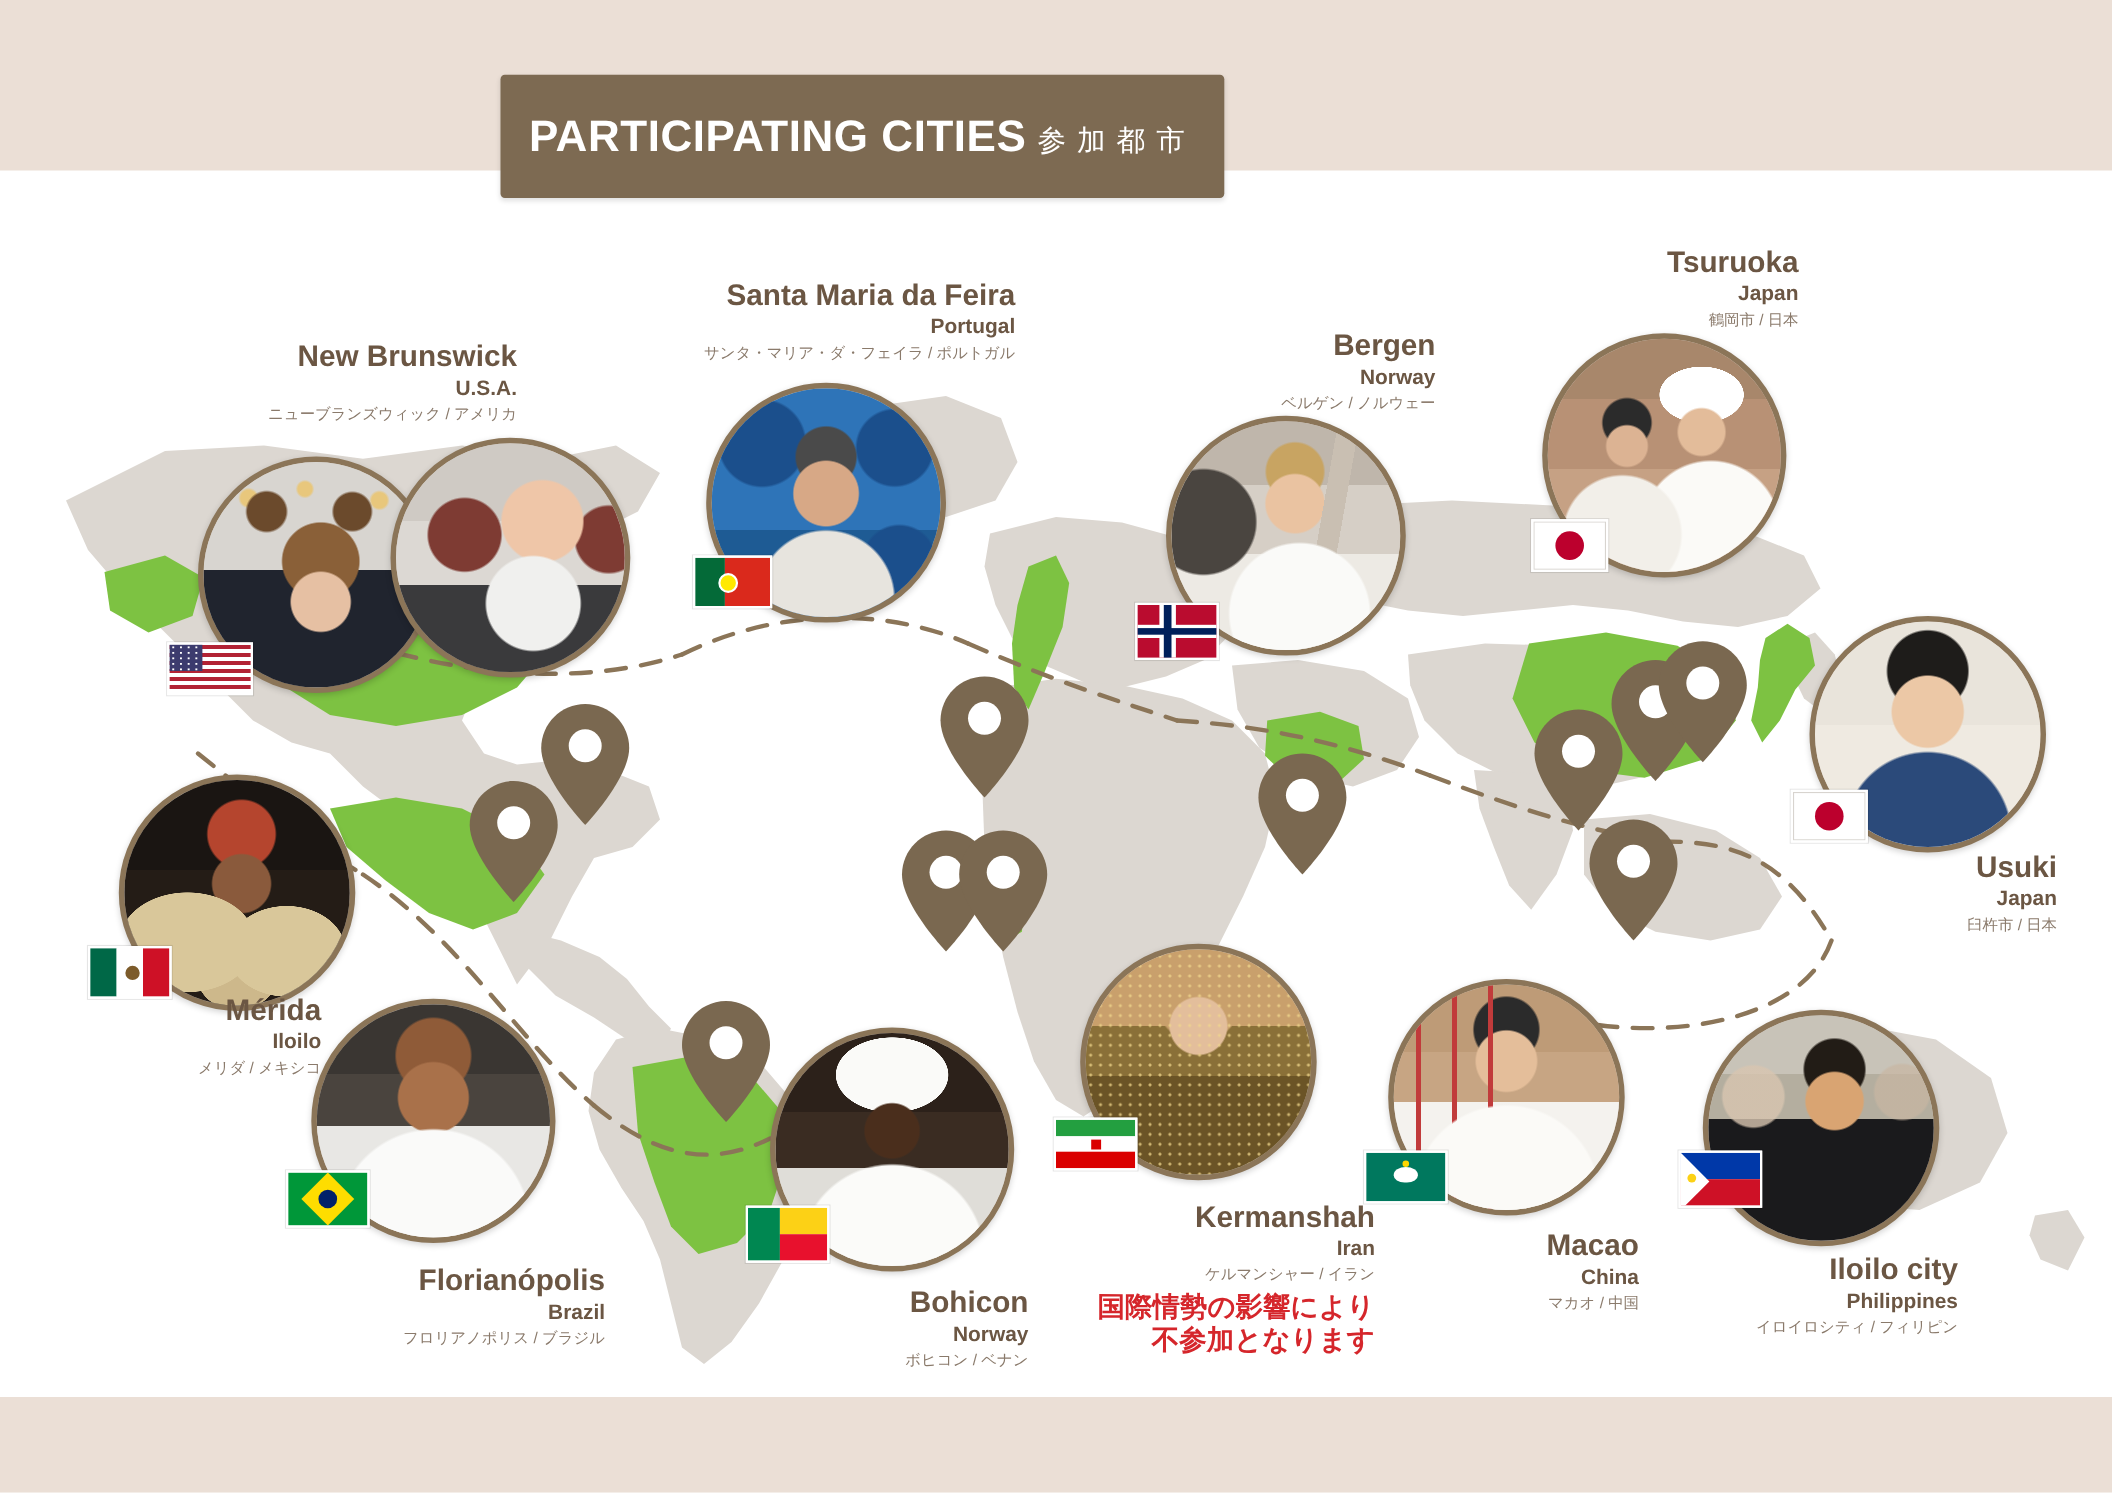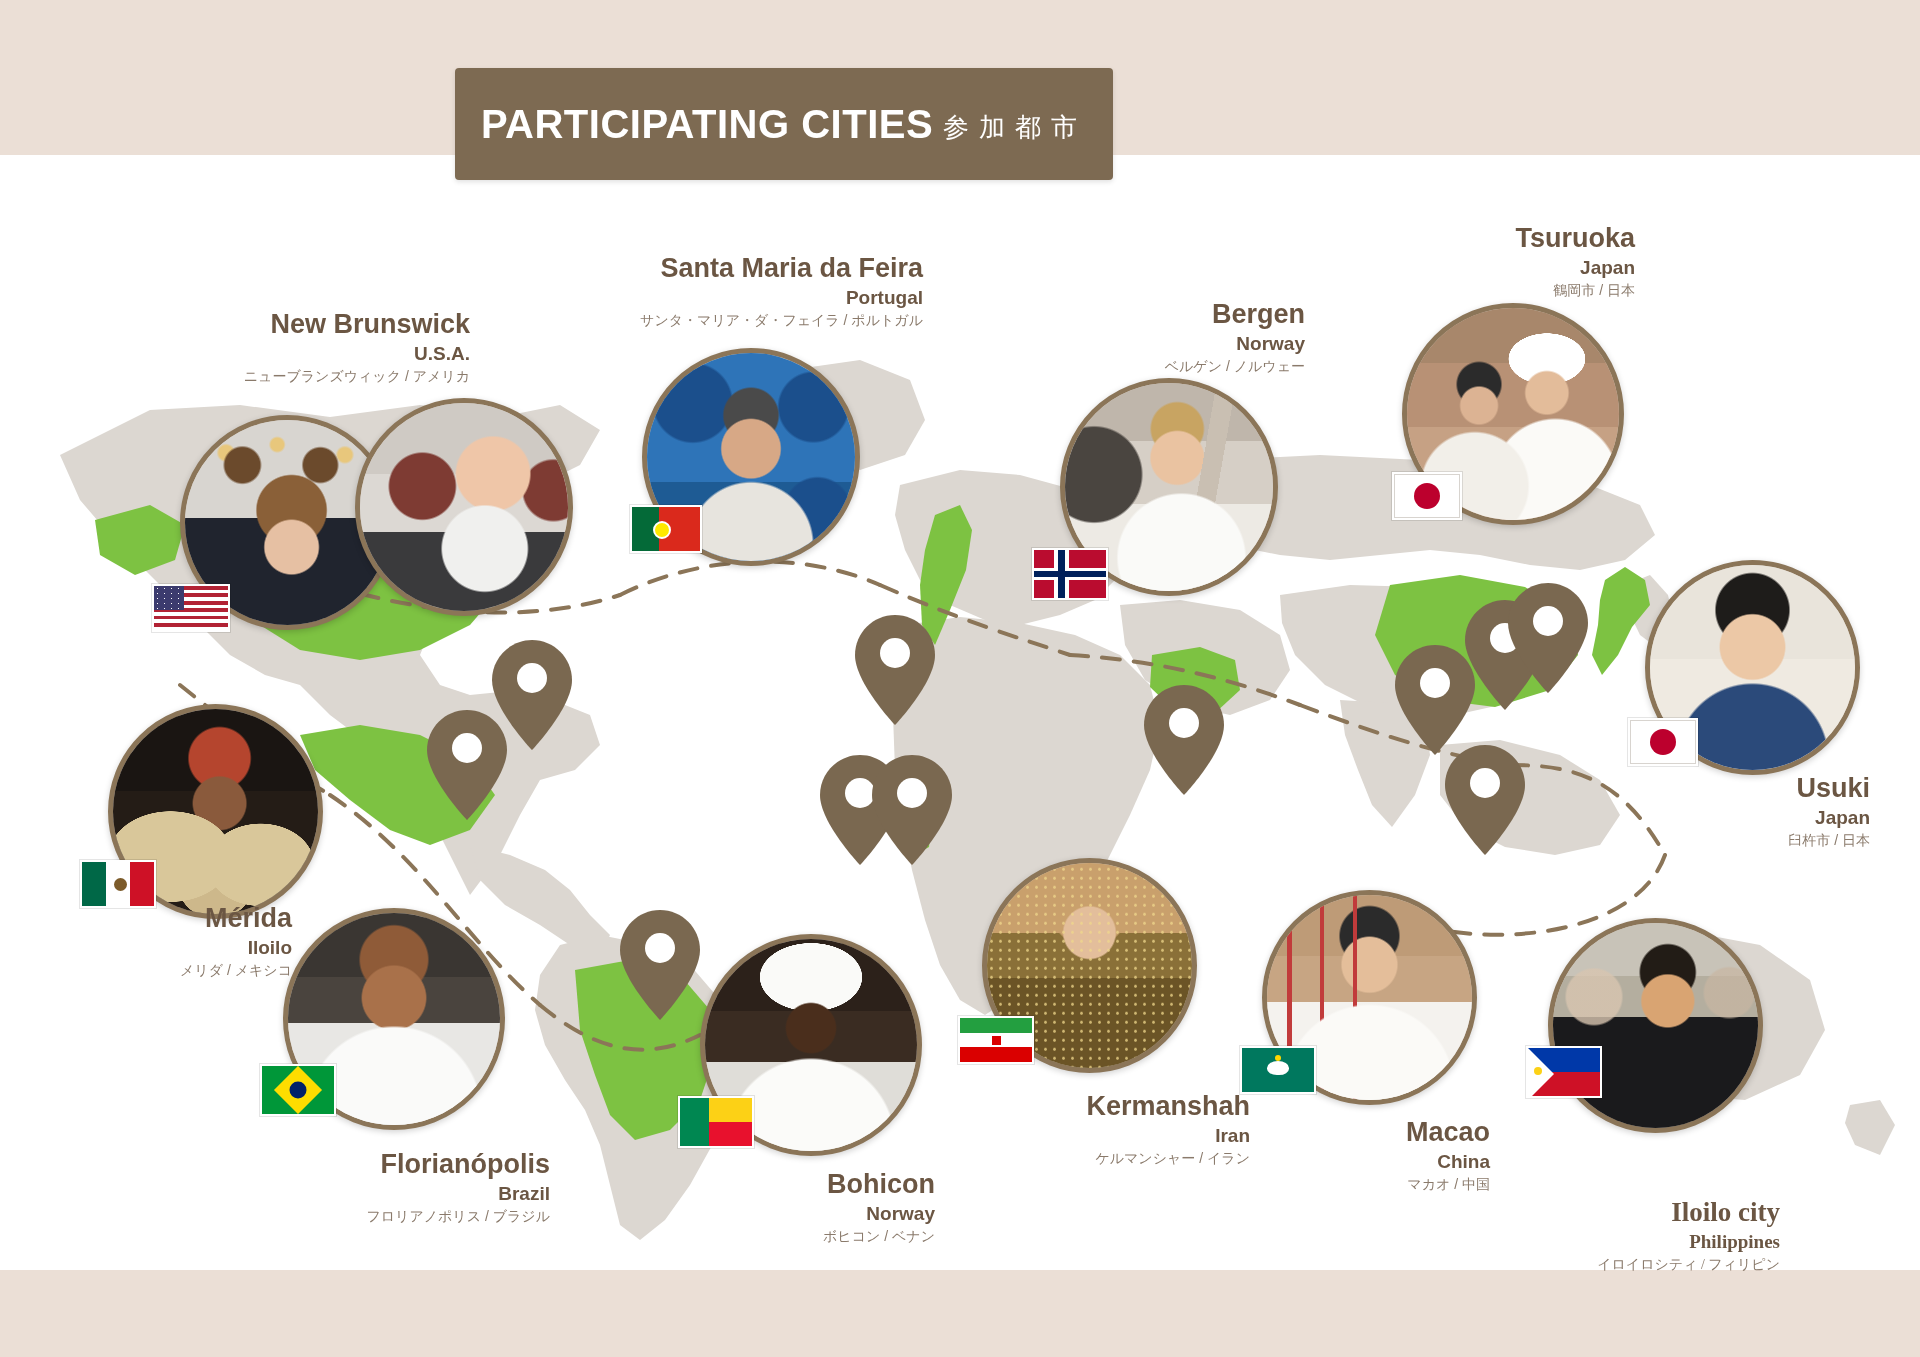--- a/index.html
+++ b/index.html
@@ -417,20 +417,24 @@
   <div class="fl" style="left:0; top:0; width:100%; height:33.3%; background:#239F40;"></div>
   <div class="fl" style="left:0; top:33.3%; width:100%; height:33.4%; background:#fff;"></div>
   <div class="fl" style="left:0; top:66.7%; width:100%; height:33.3%; background:#DA0000;"></div>
   <div class="fl" style="left:44%; top:40%; width:9px; height:9px; background:#DA0000;"></div>
 </div>
 <div class="city" style="left:930px; top:1070px; width:320px;margin-top:20px;">
   <div class="label">
     <div class="city-name">Kermanshah</div>
     <div class="country">Iran</div>
     <div class="ja">ケルマンシャー / イラン</div>
+    <div class="notice">
+      <div>国際情勢の影響により</div>
+      <div>不参加となります</div>
+    </div>
   </div>
 </div>
 
 <div class="photo" style="left:1262px; top:890px; width:215px; height:215px;">
   <div class="inner" style="background:
       radial-gradient(circle at 50% 34%, #E4BE9A 0 16%, rgba(228,190,154,0) 17%),
       radial-gradient(circle at 50% 20%, #2B2B2B 0 15%, rgba(43,43,43,0) 16%),
       linear-gradient(#BE9B77 0 30%, #C7A583 30% 52%, #F4F2EE 52% 100%)"></div>
   <div class="inner" style="background:
       radial-gradient(circle at 50% 95%, #FBFAF7 0 38%, transparent 39%),
@@ -461,19 +465,19 @@
       radial-gradient(circle at 20% 36%, rgba(216,197,176,.8) 0 13%, transparent 14%),
       radial-gradient(circle at 86% 34%, rgba(200,182,162,.7) 0 11%, transparent 12%)"></div>
 </div>
 <div class="flag" style="left:1526px; top:1046px; width:76px; height:52px;">
   <div class="fl" style="left:0; top:0; width:100%; height:50%; background:#0038A8;"></div>
   <div class="fl" style="left:0; top:50%; width:100%; height:50%; background:#CE1126;"></div>
   <div class="fl" style="left:0; top:0; width:0; height:0;
       border-left:26px solid #fff; border-top:26px solid transparent; border-bottom:26px solid transparent;"></div>
   <div class="fl" style="left:6px; top:40%; width:8px; height:8px; border-radius:50%; background:#FCD116;"></div>
 </div>
-<div class="city" style="left:1520px; top:1196px; width:260px;font-family:Liberation Serif, serif;">
+<div class="city" style="left:1520px; top:1138px; width:260px;">
   <div class="label">
     <div class="city-name">Iloilo city</div>
     <div class="country">Philippines</div>
     <div class="ja">イロイロシティ / フィリピン</div>
   </div>
 </div>
 
 </body></html>

